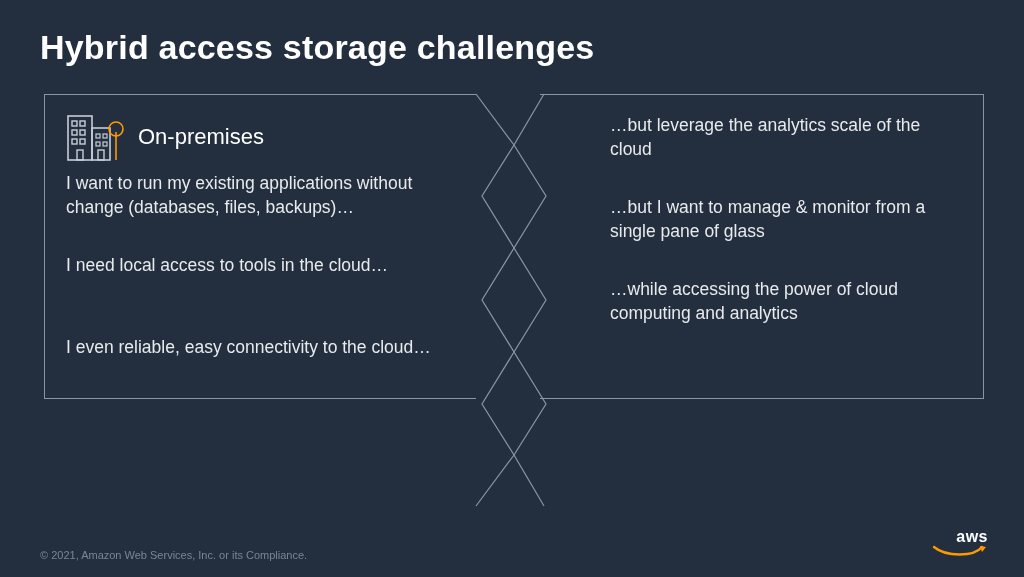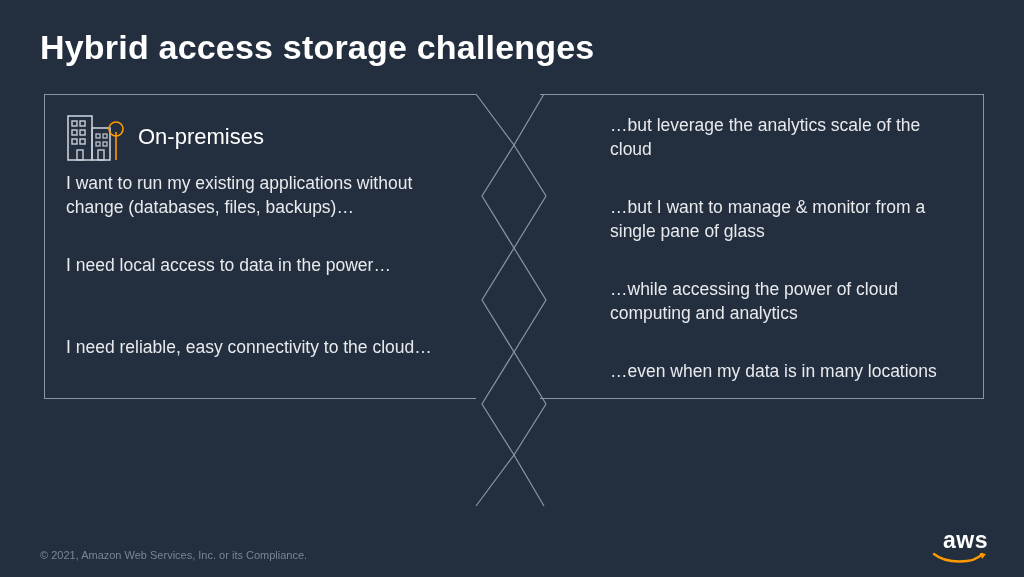--- a/index.html
+++ b/index.html
@@ -99,21 +99,21 @@
       color: #7b8494;
     }
     .aws-logo {
       position: absolute;
       right: 36px;
       bottom: 12px;
       width: 56px;
       height: 36px;
     }
     .aws-logo .txt {
-      font-size: 23px;
+      font-size: 16px;
       font-weight: 600;
       color: #fff;
       letter-spacing: 0.5px;
       text-align: right;
       line-height: 1;
     }
     .building-icon svg, .cloud-icon svg { display: block; }
   </style>
 </head>
 <body>
@@ -152,31 +152,30 @@
           <rect x="11" y="38" width="6" height="10" fill="none" stroke="#c8cdd6" stroke-width="1.4"></rect>
           <rect x="32" y="38" width="6" height="10" fill="none" stroke="#c8cdd6" stroke-width="1.4"></rect>
           <line x1="50" y1="48" x2="50" y2="20" stroke="#ff9900" stroke-width="1.6"></line>
           <circle cx="50" cy="17" r="7" fill="none" stroke="#ff9900" stroke-width="1.6"></circle>
         </svg>
       </span>
       <span class="col-title">On-premises</span>
     </div>
     <div class="rows">
       <div class="row">I want to run my existing applications without change (databases, files, backups)…</div>
-      <div class="row">I need local access to data in the power…</div>
-      <div class="row">I need reliable, easy connectivity to the cloud…</div>
+      <div class="row">I need local access to tools in the cloud…</div>
+      <div class="row">I even reliable, easy connectivity to the cloud…</div>
     </div>
   </div>
 
   <div class="col col-right">
     <div class="rows">
       <div class="row">…but leverage the analytics scale of the cloud</div>
       <div class="row">…but I want to manage &amp; monitor from a single pane of glass</div>
       <div class="row">…while accessing the power of cloud computing and analytics</div>
-      <div class="row">…even when my data is in many locations</div>
     </div>
   </div>
 </div>
 
 <div class="footer">© 2021, Amazon Web Services, Inc. or its Compliance.</div>
 
 <div class="aws-logo">
   <div class="txt">aws</div>
   <svg width="56" height="14" viewBox="0 0 56 14">
     <path d="M2 2 C14 12 42 12 50 2" stroke="#ff9900" stroke-width="2.4" fill="none" stroke-linecap="round"></path>

